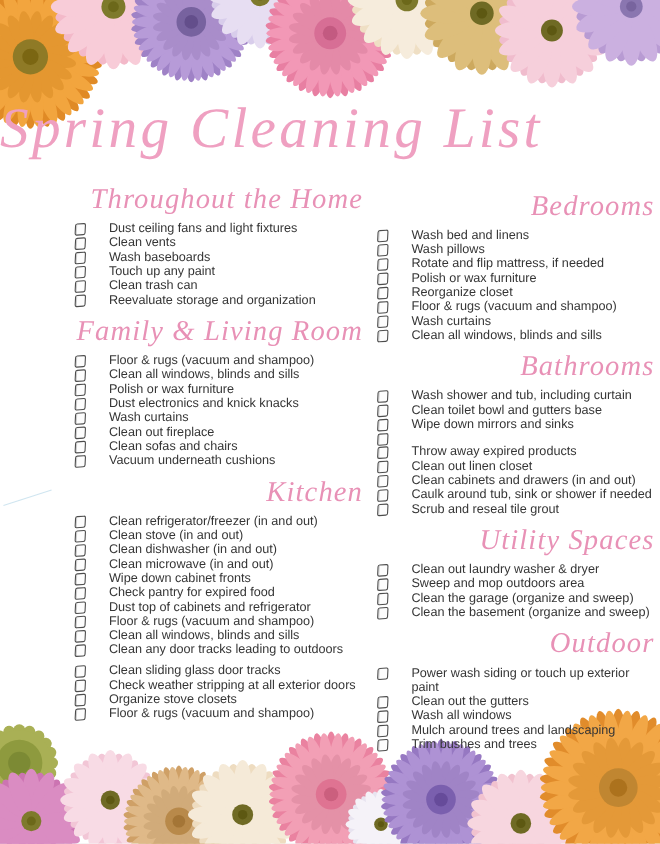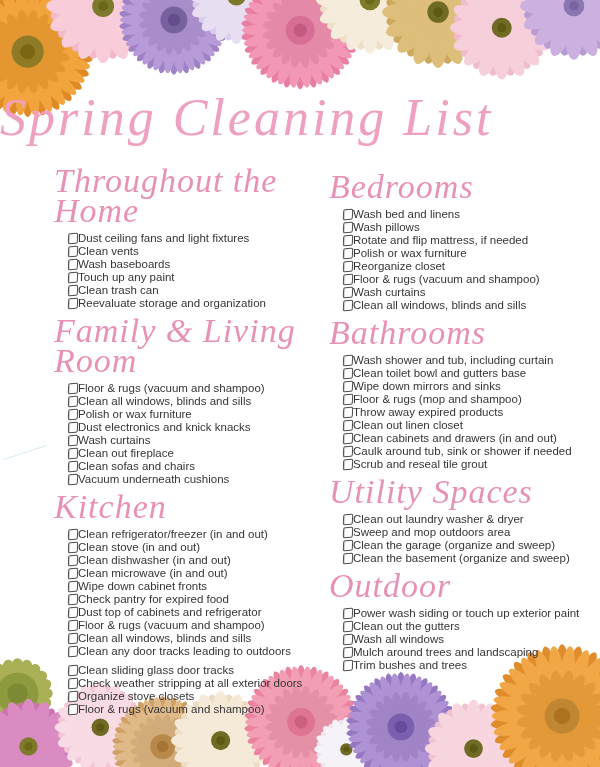--- a/index.html
+++ b/index.html
@@ -17,26 +17,27 @@
     color:var(--title-pink,#efa0c1);
     z-index:2;
   }
   .col{position:absolute;z-index:2;}
   .col-left{left:54px;top:166px;width:276px;}
   .col-right{left:329px;top:172px;width:266px;}
   section{margin:0 0 2px 0;}
   h2{
     margin:0 0 6px 0;
     font-family:"Liberation Serif",serif;font-style:italic;font-weight:400;
-    font-size:34px;line-height:30px;letter-spacing:1px;
+    font-size:26px;line-height:30px;letter-spacing:1px;
     color:var(--heading-pink,#e891b6);
+    text-align:right;
   }
   ul{list-style:none;margin:0 0 6px 0;padding:0 0 0 14px;}
   li{
-    display:flex;align-items:flex-start;gap:0;
+    display:flex;align-items:flex-start;gap:21px;
     font-size:11.5px;line-height:13px;
     color:var(--text-color,#353535);
   }
   .cb{
     flex:0 0 auto;width:8px;height:9px;margin-top:1px;
     border:1.5px solid var(--checkbox-border,#4c4c4c);
     border-radius:2px;background:#fdfdfd;
     transform:rotate(-4deg) skewX(-7deg);
     box-shadow:inset 1px 0 0 rgba(0,0,0,.18);
   }
@@ -233,21 +234,20 @@
           <li>
             <span class="cb"></span>
             <span>Clean toilet bowl and gutters base</span>
           </li>
           <li>
             <span class="cb"></span>
             <span>Wipe down mirrors and sinks</span>
           </li>
           <li>
             <span class="cb"></span>
-            <span>Floor &amp; rugs (mop and shampoo)</span>
           </li>
           <li>
             <span class="cb"></span>
             <span>Throw away expired products</span>
           </li>
           <li>
             <span class="cb"></span>
             <span>Clean out linen closet</span>
           </li>
           <li>

